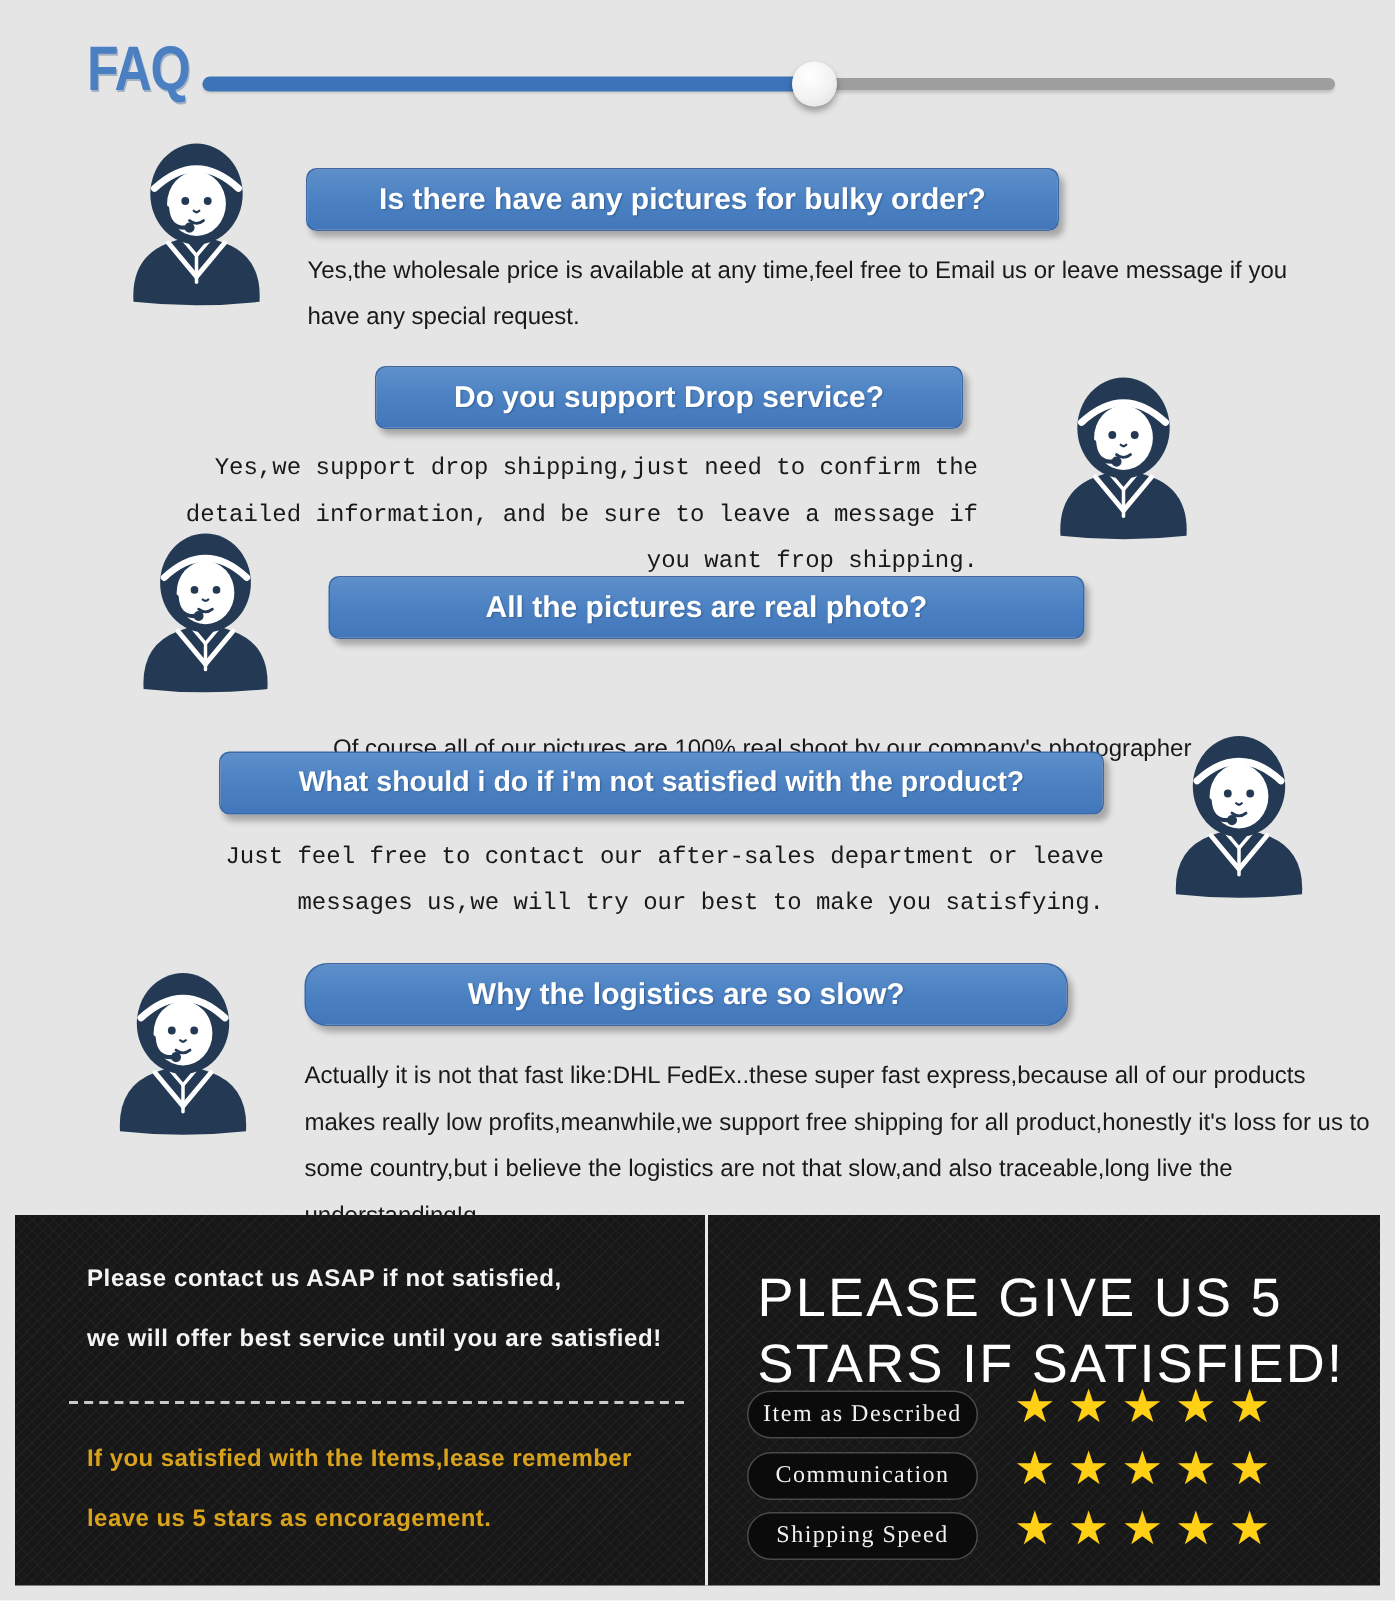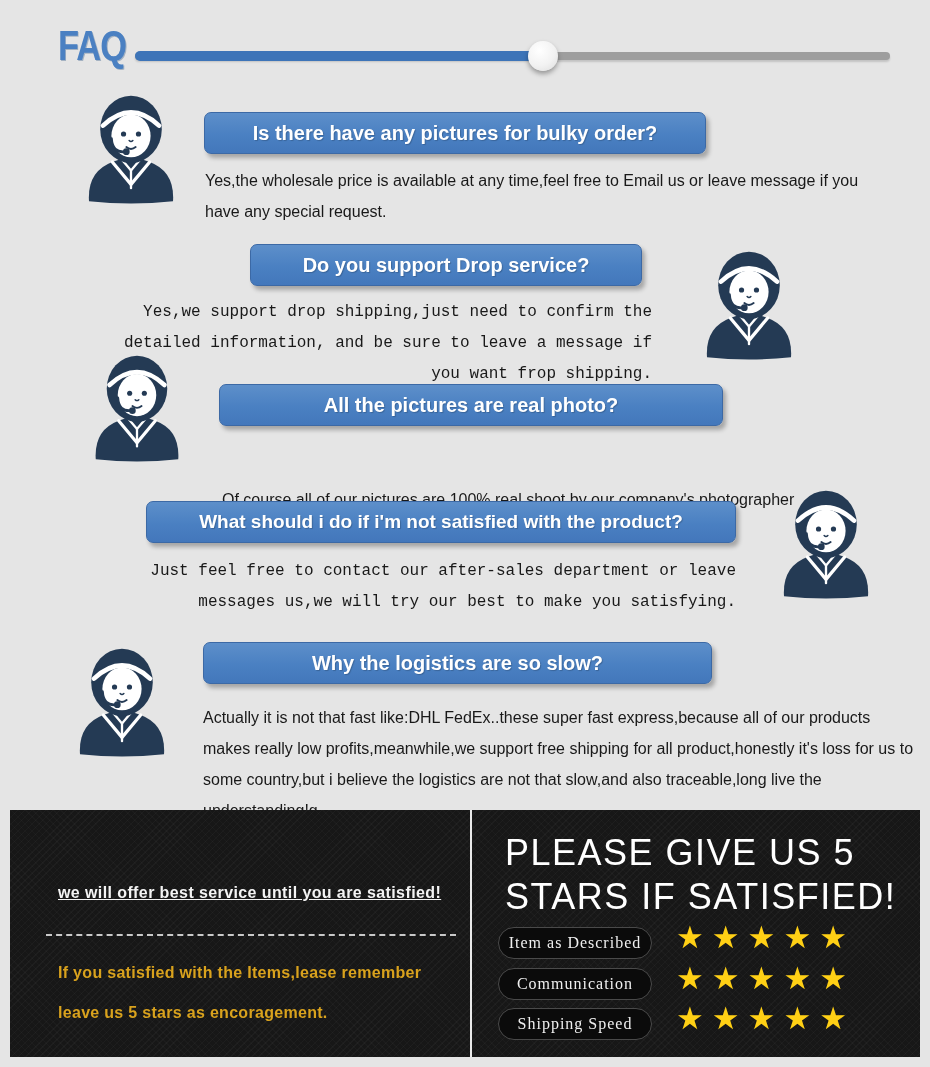--- a/index.html
+++ b/index.html
@@ -62,48 +62,48 @@
 
   .i3-avatar { left:82px;  top:350px; width:110px; height:114px; }
   .i3-banner { left:219px; top:384px; width:502px; }
   .i3-answer { left:222px; top:437px; width:640px;margin-top:47px; }
 
   .i4-banner { left:146px; top:501px; width:588px; font-size:19px; }
   .i4-avatar { left:770px; top:486px; width:112px; height:114px; }
   .i4-answer { left:95px;  top:556px; width:641px; }
 
   .i5-avatar { left:66px;  top:642px; width:112px; height:118px; }
-  .i5-banner { left:203px; top:642px; width:507px; }
+  .i5-banner { left:203px; top:642px; width:507px;border-radius:15px; }
   .i5-answer { left:203px; top:702px; width:712px; }
 
   
   .footer {
     position:absolute; left:10px; top:810px; width:910px; height:247px;
     background-color:#171717;
     background-image:
       repeating-linear-gradient(135deg, rgba(255,255,255,0.03) 0 1px, transparent 1px 5px),
       repeating-linear-gradient(45deg,  rgba(255,255,255,0.02) 0 1px, transparent 1px 5px);
   }
   .footer-divider-v {
     position:absolute; left:460px; top:0; width:2px; height:100%;
     background:#e9e9e9;
   }
   .f-white { position:absolute; left:48px; color:#f4f4f4; font-weight:bold;
              font-size:16px; letter-spacing:0.4px; white-space:nowrap; }
   .f-line1 { top:34px; }
-  .f-line2 { top:74px;text-decoration:underline; }
+  .f-line2 { top:74px; }
   .f-dash  { position:absolute; left:36px; top:124px; width:410px; height:0;
              border-top:2px dashed #c9c9c9; }
   .f-gold  { position:absolute; left:48px; color:#d9a21d; font-weight:bold;
              font-size:16px; letter-spacing:0.3px; white-space:nowrap; }
   .f-gold1 { top:154px; }
   .f-gold2 { top:194px; }
 
   .f-title { position:absolute; left:495px; color:#ffffff; font-size:36px;
-             letter-spacing:1.5px; white-space:nowrap; }
+             letter-spacing:1.5px; white-space:nowrap;margin-top:12px; }
   .f-title1 { top:22px; }
   .f-title2 { top:66px; }
 
   .rating-label {
     position:absolute; left:488px; width:152px; height:30px;
     background:#0b0b0b; border:1px solid #4a4a4a; border-radius:16px;
     color:#f0f0f0; font-family:"Liberation Serif", serif; font-size:16px;
     letter-spacing:1px;
     display:flex; align-items:center; justify-content:center;
     white-space:nowrap;
@@ -201,20 +201,21 @@
           <use href="#agent-icon"></use>
         </svg>
     </div>
     <div class="q-banner i5-banner">Why the logistics are so slow?</div>
     <div class="answer i5-answer">Actually it is not that fast like:DHL FedEx..these super fast express,because all of our products makes really low profits,meanwhile,we support free shipping for all product,honestly it's loss for us to some country,but i believe the logistics are not that slow,and also traceable,long live the understanding!g.</div>
   </div>
 
   <div class="footer">
     <div class="footer-divider-v"></div>
 
+    <div class="f-white f-line1">Please contact us ASAP if not satisfied,</div>
     <div class="f-white f-line2">we will offer best service until you are satisfied!</div>
     <div class="f-dash"></div>
     <div class="f-gold f-gold1">If you satisfied with the Items,lease remember</div>
     <div class="f-gold f-gold2">leave us 5 stars as encoragement.</div>
 
     <div class="f-title f-title1">PLEASE GIVE US 5</div>
     <div class="f-title f-title2">STARS IF SATISFIED!</div>
 
     <div class="r1">
       <div class="rating-label">Item as Described</div>

